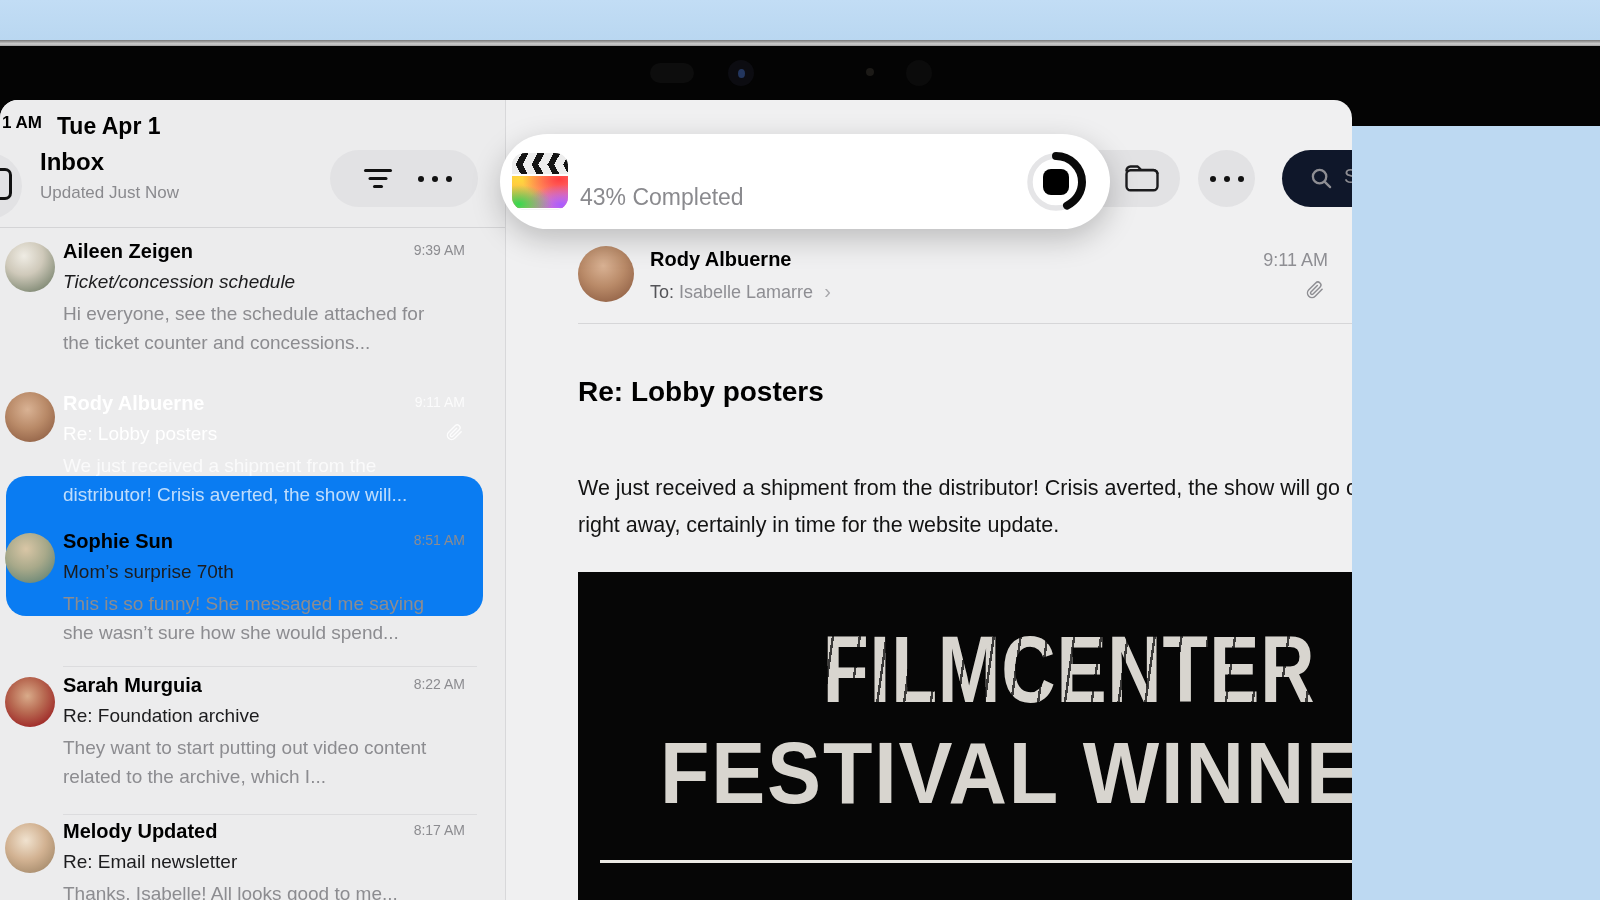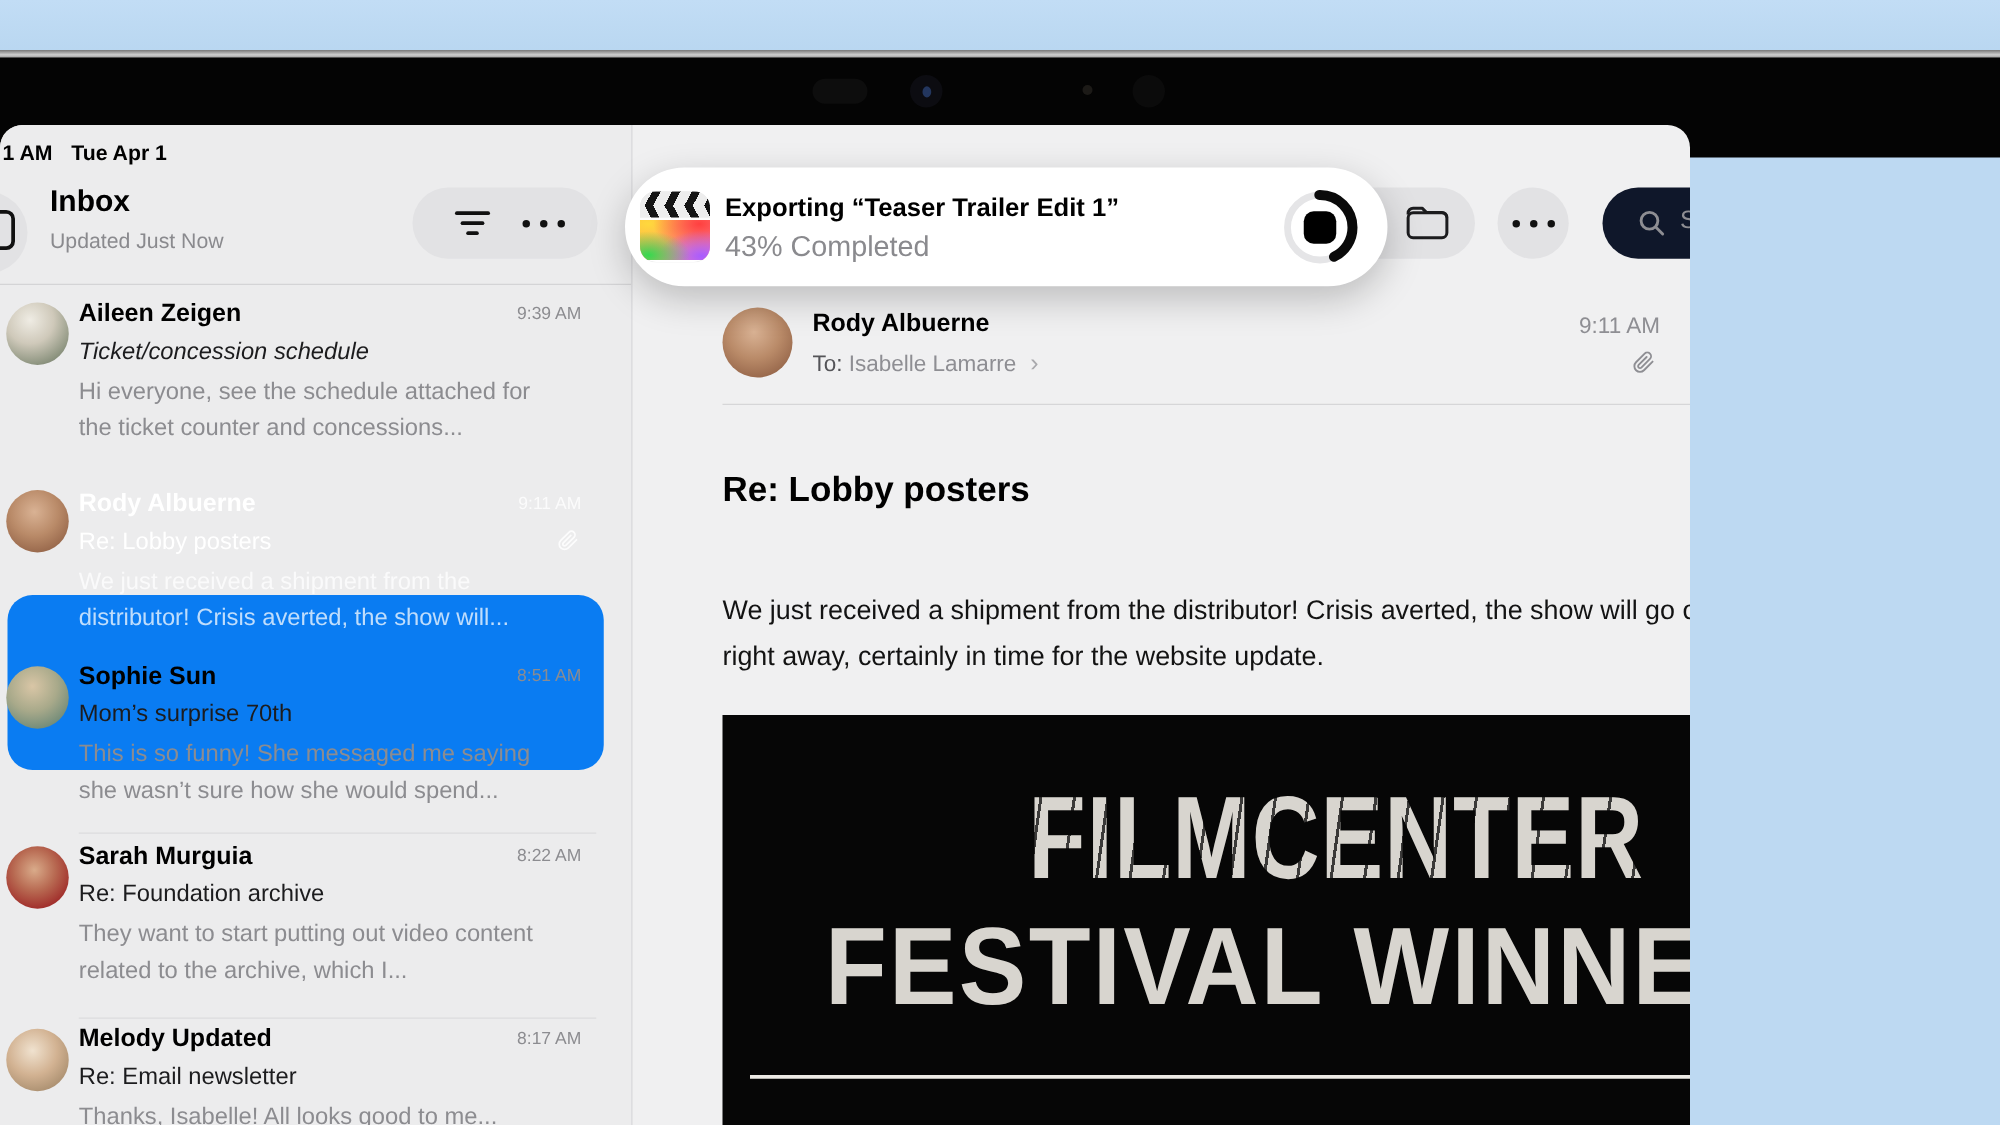--- a/index.html
+++ b/index.html
@@ -13,21 +13,21 @@
   .cam-lens{position:absolute;left:728px;top:14px;width:26px;height:26px;border-radius:50%;background:#0c0c11;}
   .cam-dot{position:absolute;left:738px;top:23px;width:7px;height:9px;border-radius:50%;background:#23365e;}
   .cam-spec{position:absolute;left:866px;top:22px;width:8px;height:8px;border-radius:50%;background:#1c1a17;}
   .cam-ring2{position:absolute;left:906px;top:14px;width:26px;height:26px;border-radius:50%;background:#0b0b0b;}
   
   .screen{position:absolute;left:0;top:100px;width:1352px;height:800px;background:#f0f0f1;border-radius:18px 18px 0 0;overflow:hidden;}
   .sidebar{position:absolute;left:0;top:0;width:505px;height:800px;background:#ececed;}
   .vdiv{position:absolute;left:505px;top:0;width:1px;height:800px;background:#d8d8da;}
   
   .st-time{position:absolute;left:2px;top:13px;font-size:17px;font-weight:700;color:#000;}
-  .st-date{position:absolute;left:57px;top:13px;font-size:17px;font-weight:700;color:#000;}
+  .st-date{position:absolute;left:57px;top:13px;font-size:23px;font-weight:700;color:#000;}
   .st-right{position:absolute;left:1498px;top:12px;display:flex;align-items:center;gap:7px;}
   .st-batt-val{font-size:23px;font-weight:600;color:#000000;}
   .batt{position:relative;width:34px;height:15px;border:1.5px solid #4a4a4c;border-radius:4.5px;padding:1.5px;}
   .batt i{display:block;width:100%;height:100%;background:#1c1c1e;border-radius:2px;}
   
   .inbox-title{position:absolute;left:40px;top:48px;font-size:24px;font-weight:700;color:#000;}
   .inbox-sub{position:absolute;left:40px;top:83px;font-size:17px;color:#8a8a8e;}
   .cut-circle{position:absolute;left:-44px;top:53px;width:66px;height:66px;border-radius:50%;background:#e2e2e4;}
   .cut-glyph{position:absolute;left:-12px;top:68px;width:24px;height:32px;border:3px solid #111;border-radius:7px;background:transparent;}
   .capsule{position:absolute;top:50px;height:57px;border-radius:28.5px;background:#e2e2e4;}
@@ -232,21 +232,20 @@
       <span class="search-txt">Search</span>
     </div>
 
     <div class="edge-glyph"></div>
 
     <div class="pill">
       <div class="fcp">
         <div class="fcp-top"></div>
         <div class="fcp-bot"></div>
       </div>
-      <div class="la-title">Exporting “Teaser Trailer Edit 1”</div>
       <div class="la-sub">43% Completed</div>
       <svg class="ring" viewBox="0 0 70 70">
         <circle cx="35" cy="35" r="26" fill="none" stroke="#e5e5e7" stroke-width="5.5"></circle>
         <circle cx="35" cy="35" r="26" fill="none" stroke="#0a0a0a" stroke-width="8" pathLength="100" stroke-dashoffset="25" stroke-linecap="round" stroke-dasharray="43 57"></circle>
         <rect x="22" y="22" width="26" height="26" rx="8" fill="#000"></rect>
       </svg>
     </div>
 
     <div class="m-avatar av-b"></div>
     <div class="m-name">Rody Albuerne</div>

